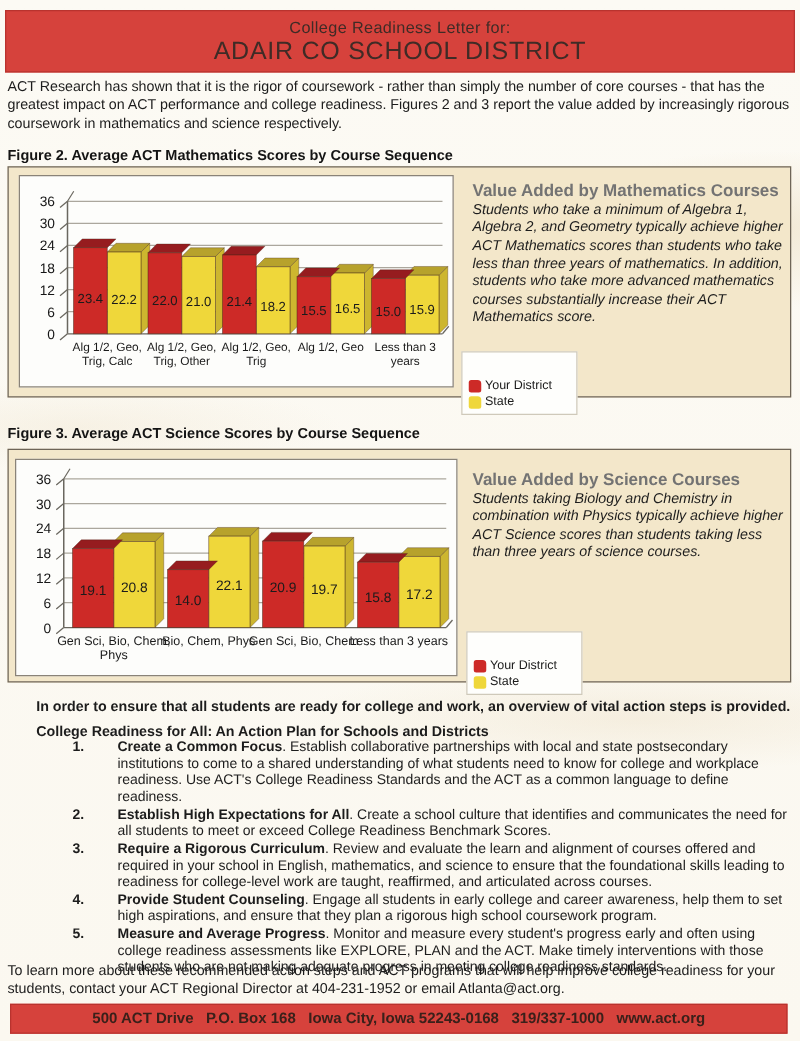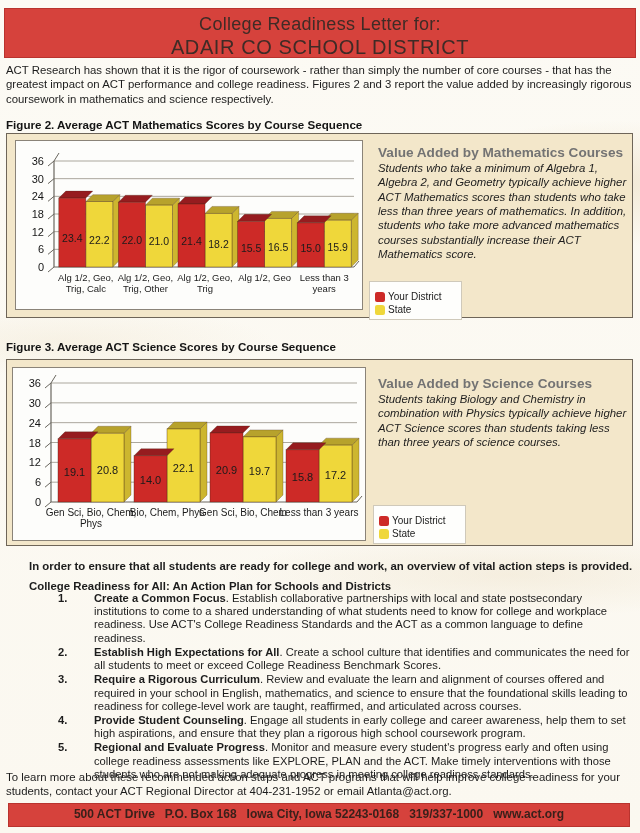--- a/index.html
+++ b/index.html
@@ -13,37 +13,37 @@
       radial-gradient(ellipse 260px 90px at 96% 22%, rgba(231,213,178,.45), rgba(231,213,178,0) 70%),
       radial-gradient(ellipse 400px 60px at 80% 69%, rgba(233,218,188,.35), rgba(233,218,188,0) 70%),
       radial-gradient(ellipse 300px 50px at 10% 41%, rgba(236,223,196,.30), rgba(236,223,196,0) 70%),
       linear-gradient(#fcfaf4,#fbf8f0);
   }
   .band{
     position:absolute;background:#d6423c;border:1px solid #b9332e;
     text-align:center;color:#3f2b26;
   }
   #header-band{left:4px;top:8px;width:630px;height:48px;}
-  #header-line1{margin-top:5px;font-size:18px;letter-spacing:.3px;}
+  #header-line1{margin-top:5px;font-size:13px;letter-spacing:.3px;}
   #header-line2{margin-top:1px;font-size:20px;letter-spacing:.6px;}
   .bodytext{position:absolute;font-size:11.4px;line-height:1.27;color:#1c1c1c;}
   .bold{font-weight:bold;padding-left:23px;}
   .figcap{position:absolute;font-size:11.6px;font-weight:bold;color:#141414;}
   .figbox{
     position:absolute;left:6px;width:627px;height:185px;
     background:#f3e7ca;border:1px solid #6e6558;box-sizing:border-box;
   }
   .chartpanel{
     position:absolute;background:#fdfdfb;border:1px solid #8a8378;box-sizing:border-box;
   }
   .valtitle{font-size:13.6px;font-weight:bold;color:#737373;margin:0 0 1px 0;}
   .valtext{font-size:11.4px;line-height:1.26;color:#1d1d1d;margin:0;font-style:italic;}
   .legend{
     position:absolute;background:#fefefc;border:1px solid #cfc9ba;
-    padding:8px 6px 3px 5px;box-sizing:border-box;
+    padding:20px 6px 3px 5px;box-sizing:border-box;
   }
   .legrow{display:flex;align-items:center;height:13px;}
   .sw{width:10px;height:10px;margin-right:3px;border-radius:2px 3px 2px 2px;}
   .leglabel{font-size:10px;color:#1b1b1b;white-space:nowrap;}
   #plan-list{position:absolute;left:50px;top:592px;width:584px;}
   .plan-item{display:flex;font-size:11.2px;line-height:1.18;color:#1c1c1c;margin-bottom:1px;}
   .plan-num{width:22px;font-weight:bold;flex:none;text-align:left;margin-left:8px;}
   .plan-body{flex:1;margin-left:14px;}
   #footer-band{left:8px;top:803px;width:620px;height:22px;}
   #footer-text{margin-top:3px;font-weight:bold;font-size:12px;color:#3a201a;white-space:pre;}
@@ -243,21 +243,21 @@
     <div class="plan-item">
       <span class="plan-num">3.</span>
       <span class="plan-body"><b>Require a Rigorous Curriculum</b><span>. Review and evaluate the learn and alignment of courses offered and required in your school in English, mathematics, and science to ensure that the foundational skills leading to readiness for college-level work are taught, reaffirmed, and articulated across courses.</span></span>
     </div>
     <div class="plan-item">
       <span class="plan-num">4.</span>
       <span class="plan-body"><b>Provide Student Counseling</b><span>. Engage all students in early college and career awareness, help them to set high aspirations, and ensure that they plan a rigorous high school coursework program.</span></span>
     </div>
     <div class="plan-item">
       <span class="plan-num">5.</span>
-      <span class="plan-body"><b>Regional and Evaluate Progress</b><span>. Monitor and measure every student's progress early and often using college readiness assessments like EXPLORE, PLAN and the ACT. Make timely interventions with those students who are not making adequate progress in meeting college readiness standards.</span></span>
+      <span class="plan-body"><b>Measure and Average Progress</b><span>. Monitor and measure every student's progress early and often using college readiness assessments like EXPLORE, PLAN and the ACT. Make timely interventions with those students who are not making adequate progress in meeting college readiness standards.</span></span>
     </div>
   </div>
 
   <div class="bodytext" style="left:6px;top:770px;width:628px;">To learn more about these recommended action steps and ACT programs that will help improve college readiness for your students, contact your ACT Regional Director at 404-231-1952 or email Atlanta@act.org.</div>
 
   <div id="footer-band" class="band">
     <div id="footer-text">500 ACT Drive   P.O. Box 168   Iowa City, Iowa 52243-0168   319/337-1000   www.act.org</div>
   </div>
 
 </div>

